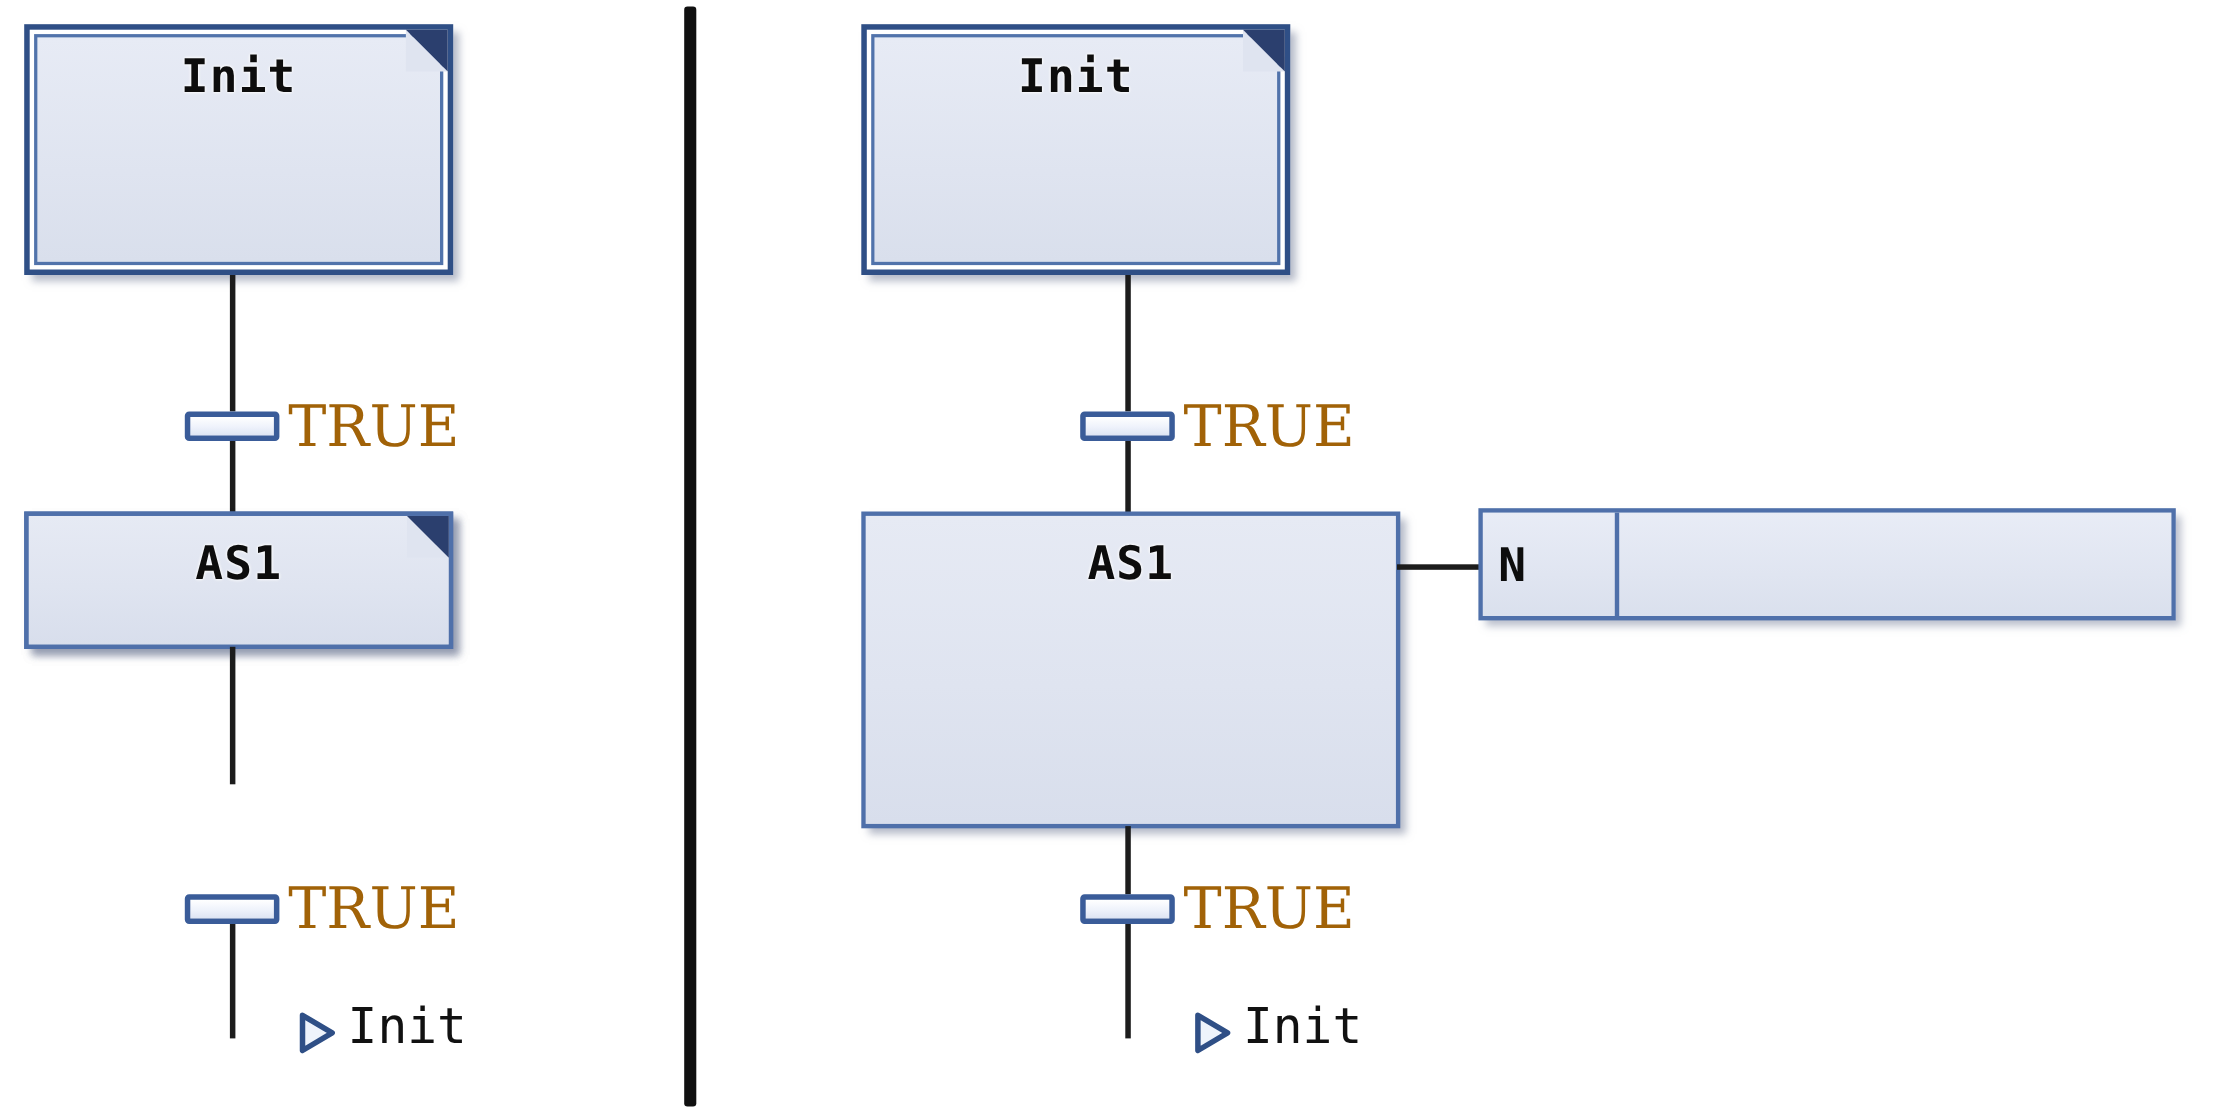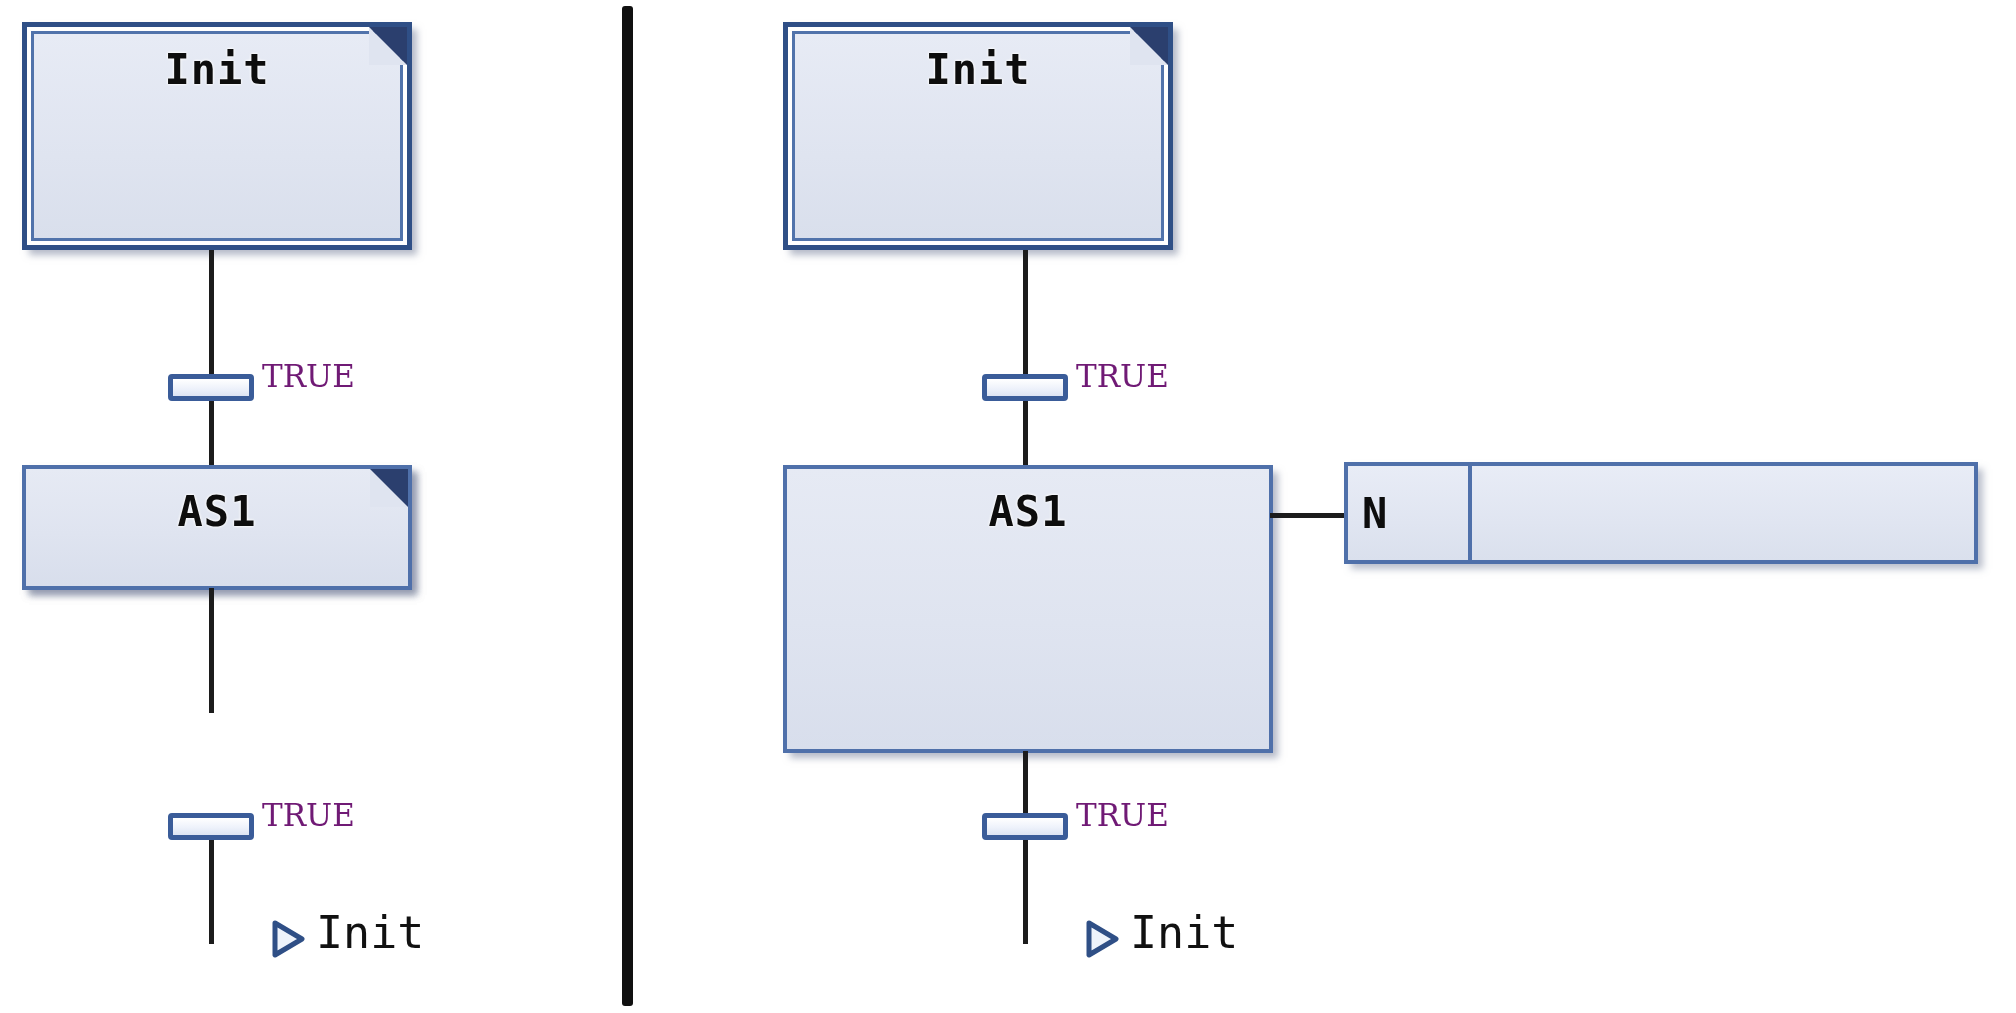--- a/index.html
+++ b/index.html
@@ -112,22 +112,22 @@
     width: 86px;
     height: 27px;
     border: 5px solid #3a5c99;
     border-radius: 4px;
     background: linear-gradient(180deg, #ffffff 0%, #eef2fb 55%, #dde4f3 100%);
     z-index: 3;
   }
   .transition-label {
     position: absolute;
     font-family: "DejaVu Serif", "Liberation Serif", serif;
-    font-size: 31px;
-    color: #701a75;
+    font-size: 52px;
+    color: #a16207;
     white-space: nowrap;
     letter-spacing: 0px;
   }
 
   
   .jump-arrow {
     position: absolute;
     width: 34px;
     height: 38px;
     z-index: 3;

